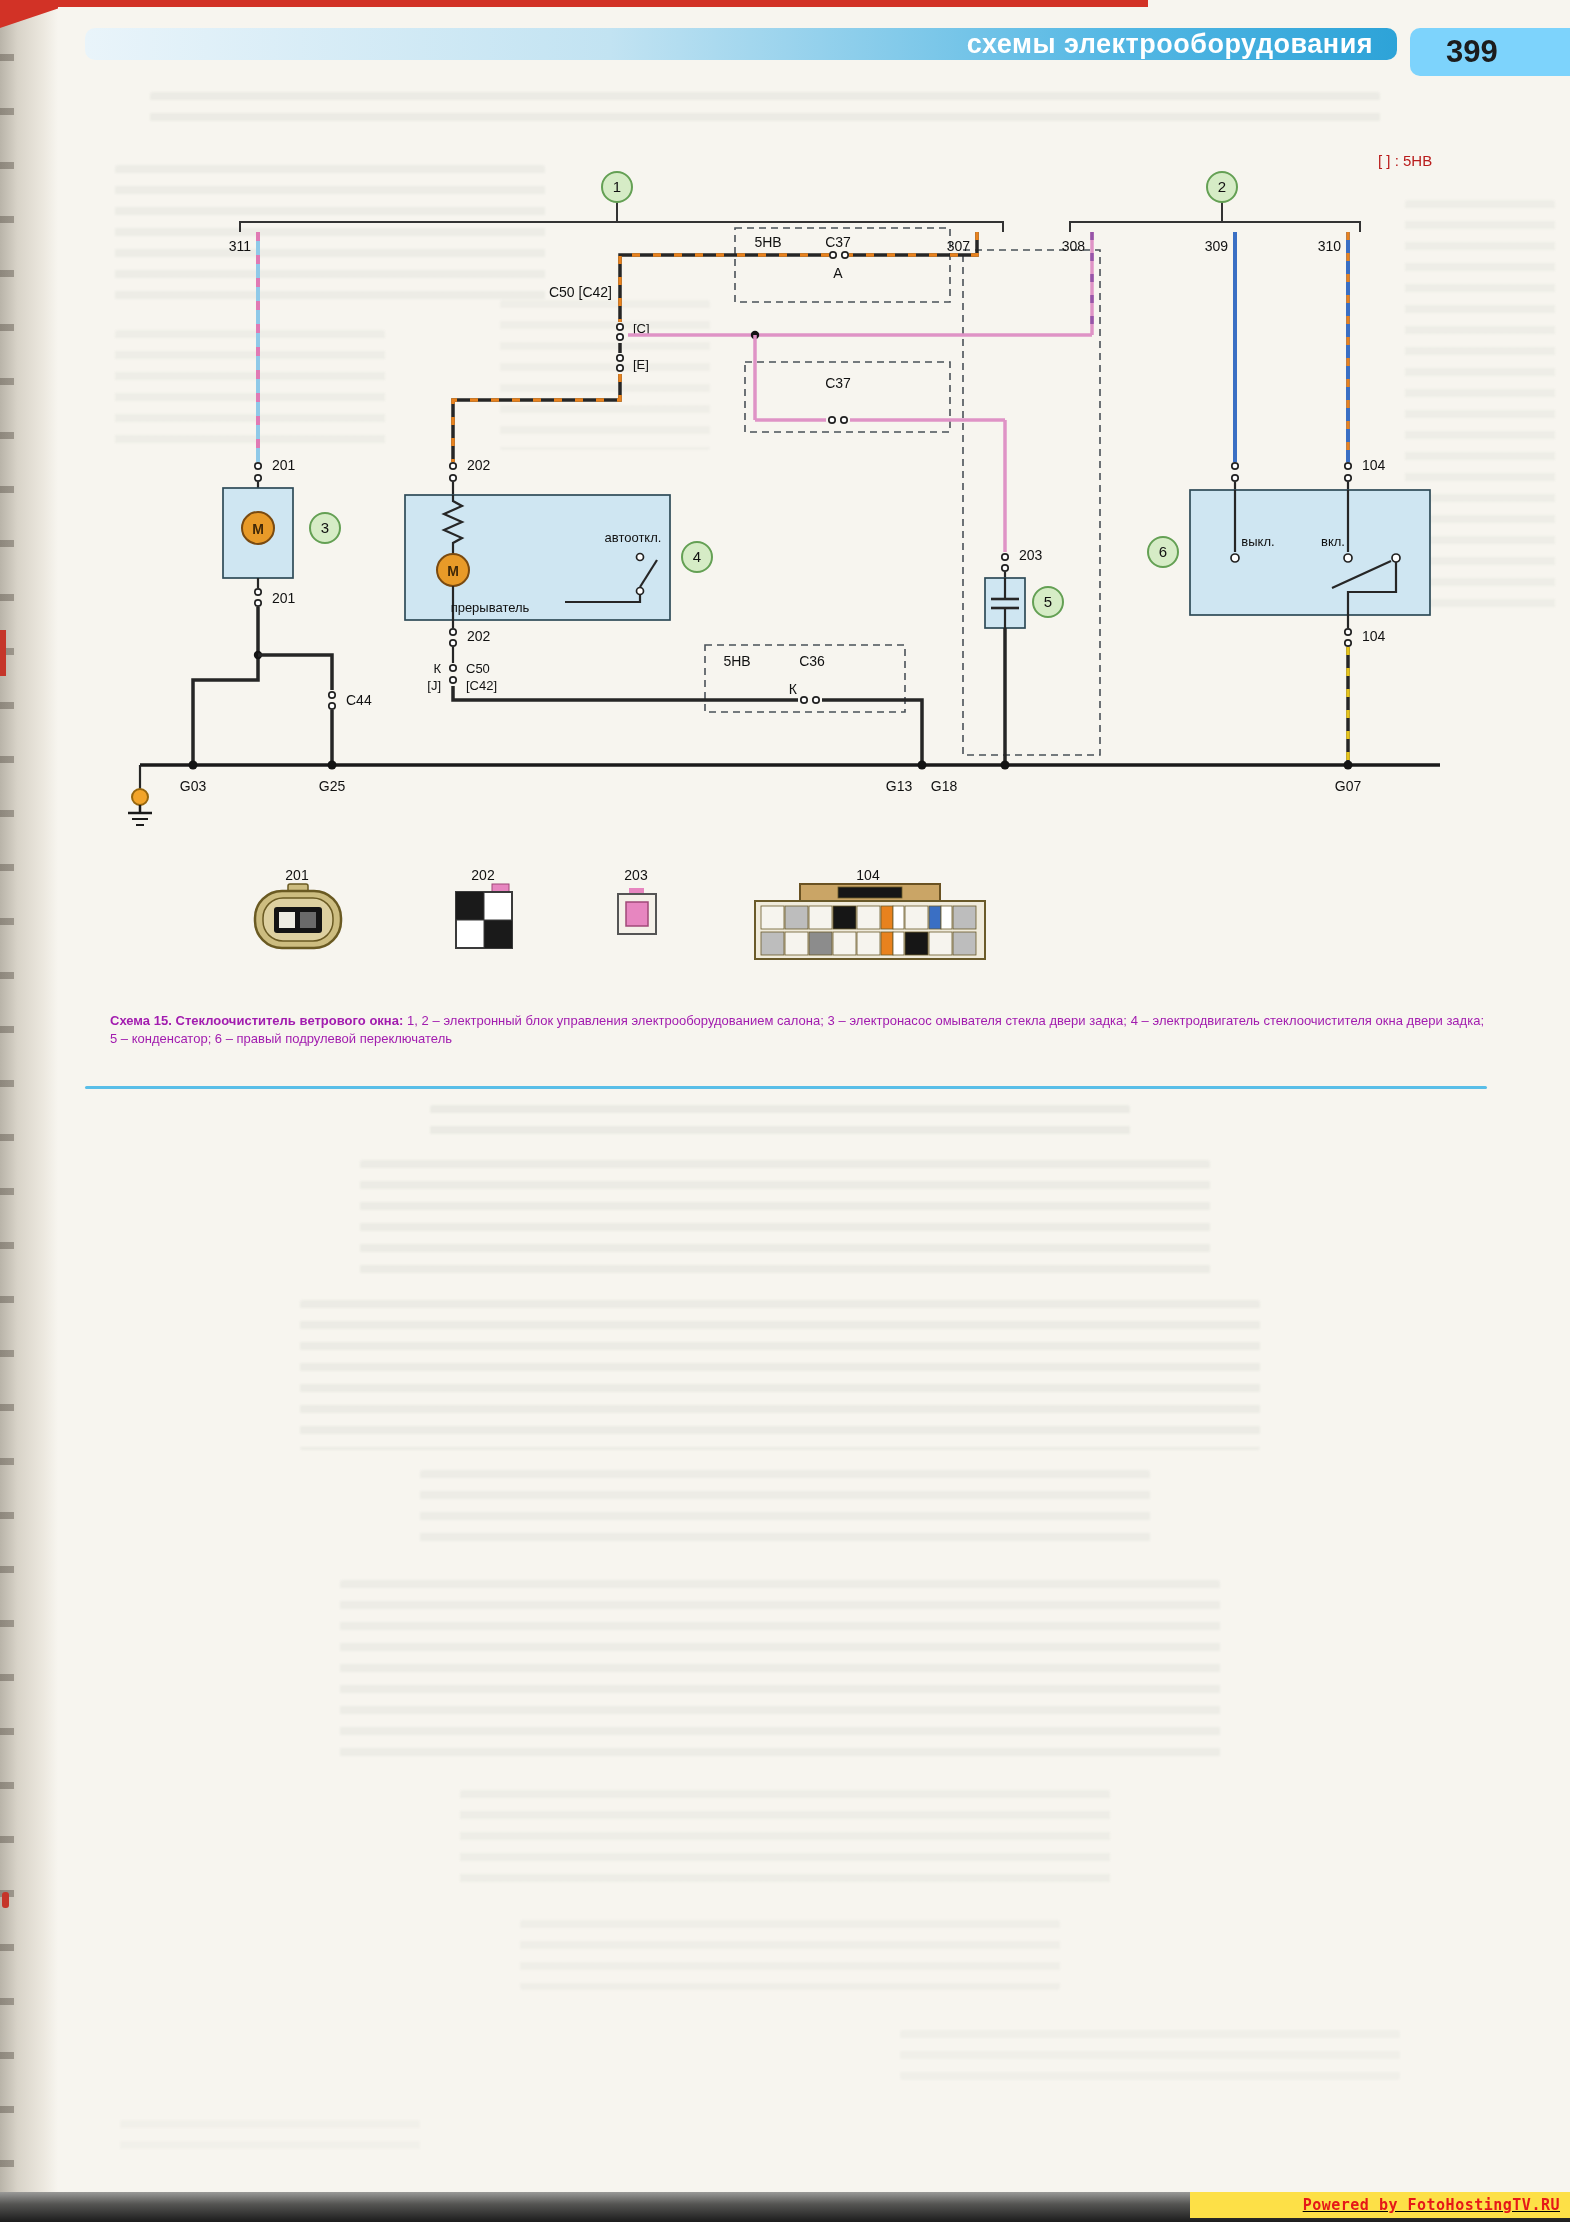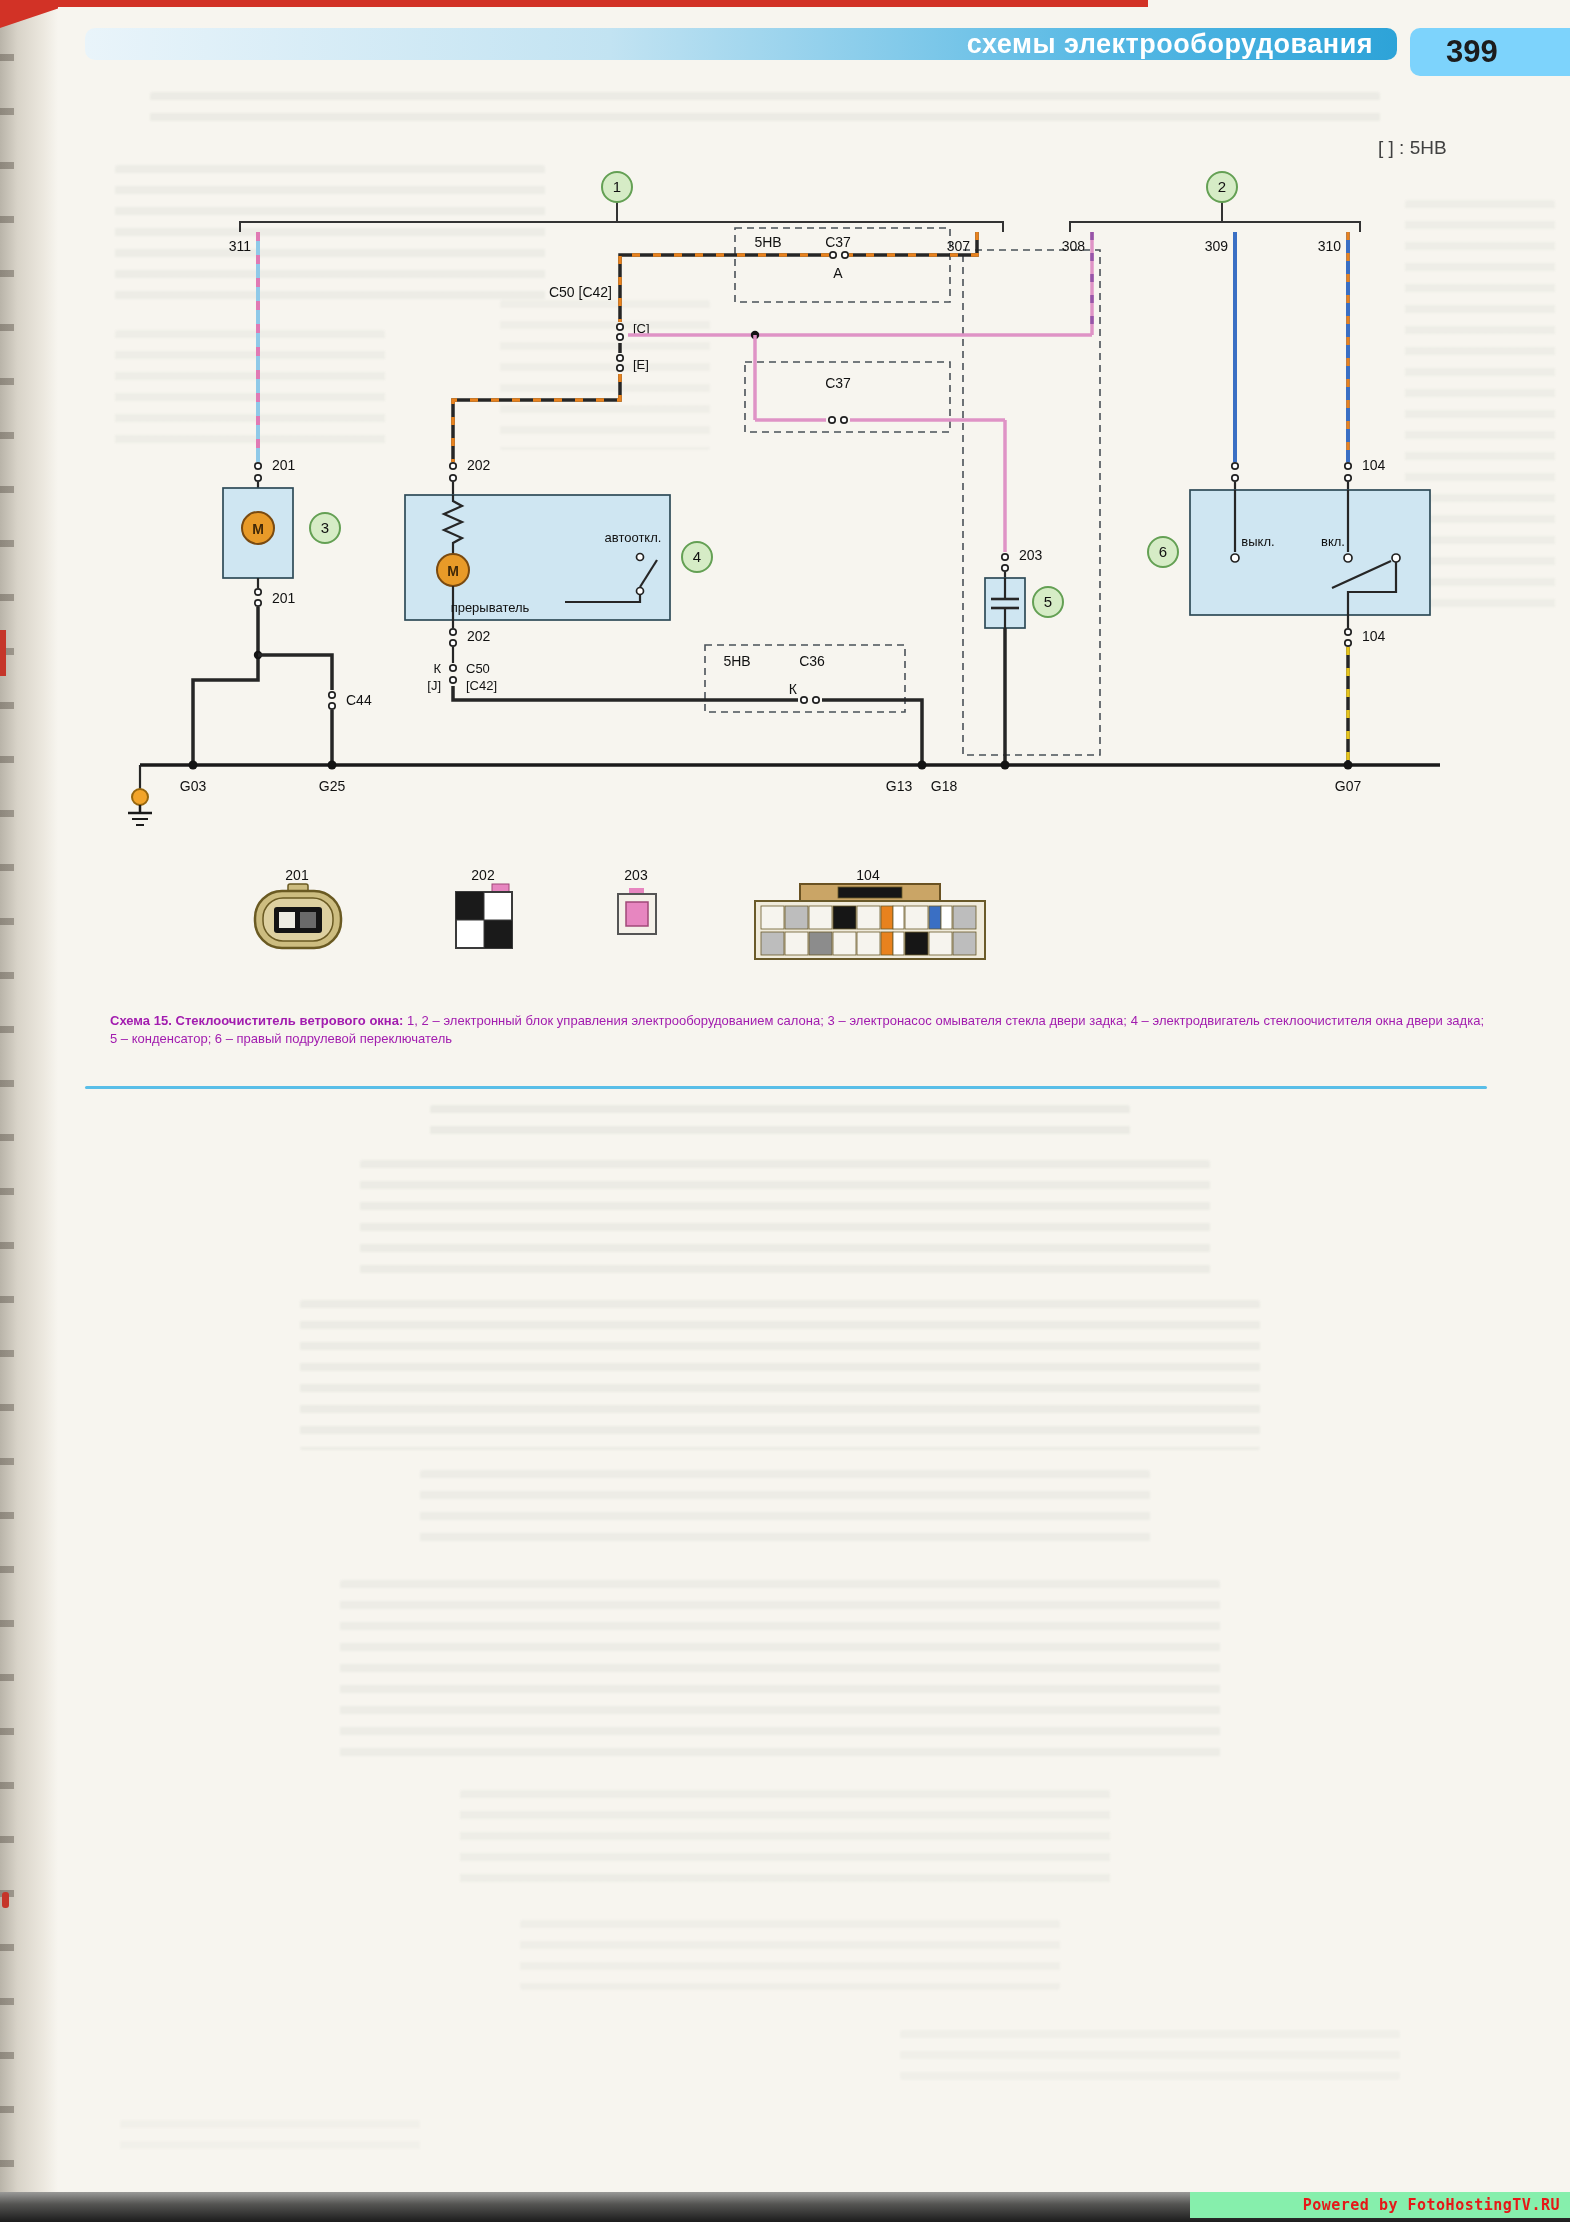--- a/index.html
+++ b/index.html
@@ -16,21 +16,21 @@
   .red-dash1{position:absolute;left:0;top:630px;width:6px;height:46px;background:#c5352a;z-index:4;}
   .red-dash2{position:absolute;left:2px;top:1892px;width:7px;height:16px;background:#c5352a;border-radius:3px;z-index:4;}
   
   .header-bar{position:absolute;left:85px;top:28px;width:1312px;height:32px;border-radius:10px;z-index:5;
     background:linear-gradient(90deg,#e9f4fa 0%,#c2e3f2 40%,#55b8e4 78%,#2da3d8 100%);
     display:flex;align-items:center;justify-content:flex-end;}
   .header-title{color:#ffffff;font-weight:bold;font-size:27px;padding-right:24px;letter-spacing:.5px;}
   .page-num-box{position:absolute;left:1410px;top:28px;width:160px;height:48px;background:#7dd3fc;z-index:5;
     border-radius:10px 0 0 10px;display:flex;align-items:center;}
   .page-num{font-size:31px;font-weight:bold;color:#1c1c1c;padding-left:36px;}
-  .harness-note{position:absolute;left:1378px;top:137px;font-size:19px;color:#404040;z-index:3;}
+  .harness-note{position:absolute;left:1378px;top:152px;font-size:15px;color:#b91c1c;z-index:3;}
   
   .diagram{position:absolute;left:0;top:0;z-index:2;}
   .wb{stroke:#262626;stroke-width:3.5;fill:none}
   .wb2{stroke:#262626;stroke-width:2.2;fill:none}
   .so{stroke:#e8821e;stroke-width:3.5;fill:none;stroke-dasharray:8 13}
   .sy{stroke:#e6c41c;stroke-width:3.5;fill:none;stroke-dasharray:8 13}
   .sv{stroke:#9655a8;stroke-width:3.5;fill:none;stroke-dasharray:8 13}
   .spk{stroke:#e07ab4;stroke-width:4;fill:none;stroke-dasharray:9 14}
   .wpk{stroke:#df93c6;stroke-width:3.5;fill:none}
   .wbl{stroke:#3a6fc4;stroke-width:4;fill:none}
@@ -50,22 +50,22 @@
     color:#a21caf;text-align:justify;z-index:3;}
   .cap-lead{font-weight:bold;}
   .blue-rule{position:absolute;left:85px;top:1086px;width:1402px;height:3px;background:#3db4e6;
     border-radius:2px;opacity:.85;z-index:3;}
   
   .ghost{position:absolute;z-index:1;border-radius:3px;filter:blur(1.3px);
     background:repeating-linear-gradient(180deg,rgba(108,128,114,.16) 0 8px,transparent 8px 21px);}
   
   .bottom-bar{position:absolute;left:0;top:2192px;width:1570px;height:30px;z-index:5;
     background:linear-gradient(180deg,#9a9a98 0%,#555553 40%,#1c1c1c 100%);}
-  .wm-box{position:absolute;right:0;top:2192px;width:380px;height:26px;background:#86efac;z-index:6;
-    display:flex;align-items:center;justify-content:flex-end;padding-right:10px;box-sizing:border-box;}
+  .wm-box{position:absolute;right:0;top:2192px;width:380px;height:26px;background:#fde047;z-index:6;
+    display:flex;align-items:center;justify-content:flex-end;padding-right:10px;box-sizing:border-box;text-decoration:underline;}
   .wm-text{font:bold 15px "DejaVu Sans Mono",monospace;color:#e51818;letter-spacing:.5px;}
 </style>
 </head>
 <body>
 
 <div class="stage">
 
   <div class="edge-left"></div>
   <div class="edge-ticks"></div>
   <div class="red-top"></div>

